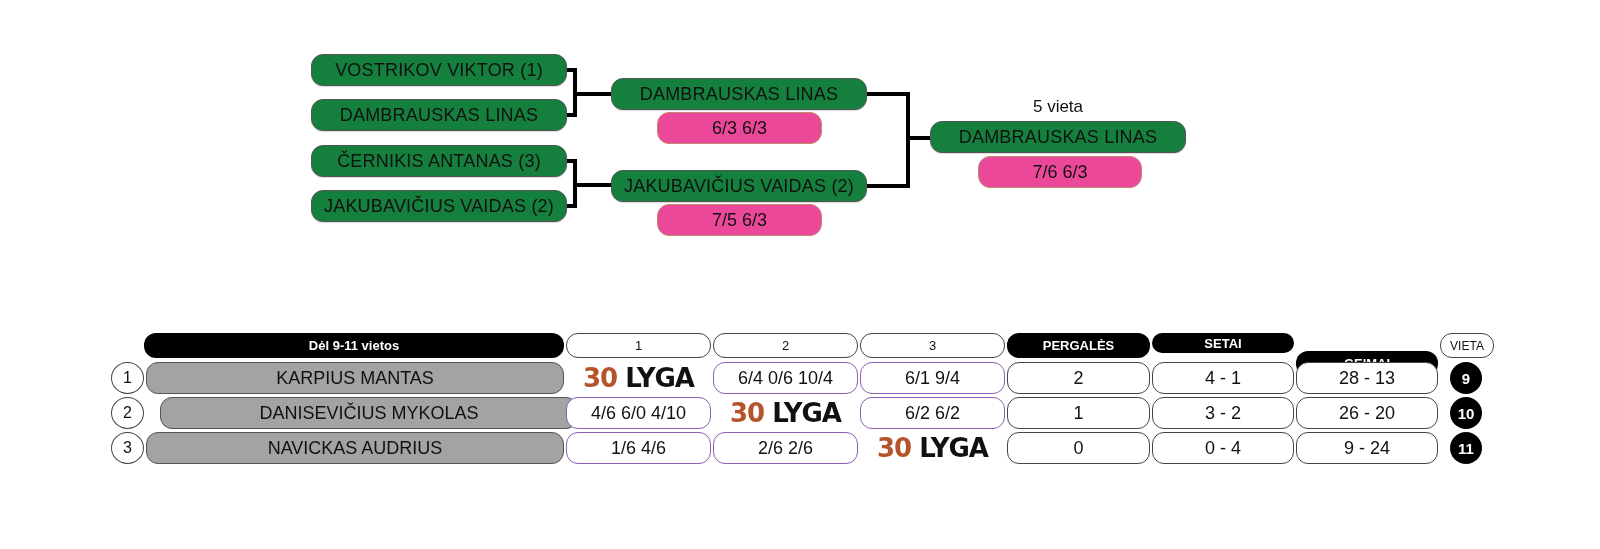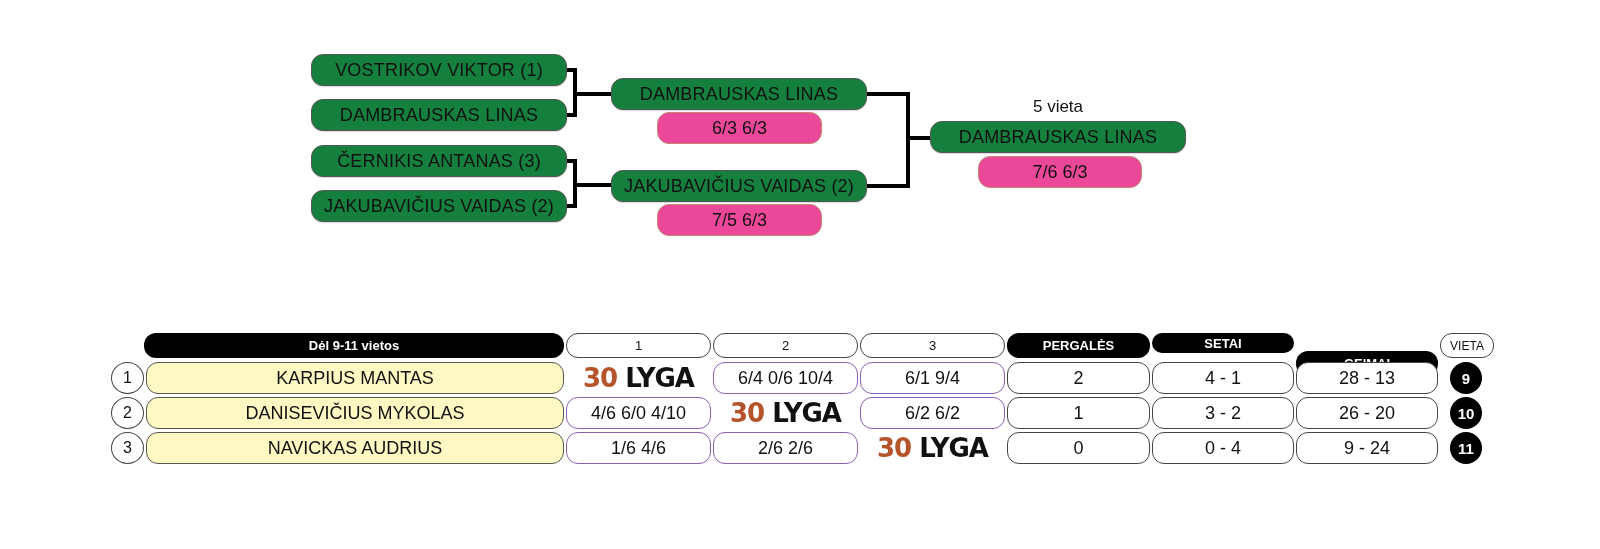--- a/index.html
+++ b/index.html
@@ -16,21 +16,21 @@
   .line { position:absolute; background:#000; }
   .label { font-size:17px; text-align:center; }
 
   
   .hdr-black { background:#000; color:#fff; border-radius:12px; display:flex;
                align-items:center; justify-content:center; font-size:13px; font-weight:600; }
   .hdr-white { background:#fff; color:#111; border:1.2px solid #444; border-radius:12px;
                display:flex; align-items:center; justify-content:center; font-size:13px; font-weight:500; }
   .num-circle { background:#fff; border:1.2px solid #444; border-radius:50%;
                 display:flex; align-items:center; justify-content:center; font-size:16px; }
-  .name-cell { background:#fef9c3; border:1.2px solid #555; border-radius:12px;
+  .name-cell { background:#a3a3a3; border:1.2px solid #555; border-radius:12px;
                display:flex; align-items:center; justify-content:center; font-size:18px; font-weight:500; }
   .res-cell { background:#fff; border:1.2px solid #8c5fb0; border-radius:12px;
               display:flex; align-items:center; justify-content:center; font-size:18px; }
   .stat-cell { background:#fff; border:1.2px solid #444; border-radius:12px;
                display:flex; align-items:center; justify-content:center; font-size:18px; }
   .place-circle { background:#000; color:#fff; border-radius:50%;
                   display:flex; align-items:center; justify-content:center; font-size:15px; font-weight:600; }
   .logo { display:flex; align-items:center; justify-content:center; gap:8px; }
   .logo-num { color:#b5532b; font-weight:900; font-size:26px; letter-spacing:-1px; font-family:"DejaVu Sans", sans-serif; }
   .logo-txt { color:#111; font-weight:900; font-size:26px; letter-spacing:-1px; font-family:"DejaVu Sans", sans-serif; }
@@ -91,21 +91,21 @@
     <div class="abs res-cell" style="left:713px;top:362px;width:145px;height:32px;">6/4 0/6 10/4</div>
     <div class="abs res-cell" style="left:860px;top:362px;width:145px;height:32px;">6/1 9/4</div>
     <div class="abs stat-cell" style="left:1007px;top:362px;width:143px;height:32px;">2</div>
     <div class="abs stat-cell" style="left:1152px;top:362px;width:142px;height:32px;">4 - 1</div>
     <div class="abs stat-cell" style="left:1296px;top:362px;width:142px;height:32px;">28 - 13</div>
     <div class="abs place-circle" style="left:1450px;top:362px;width:32px;height:32px;">9</div>
   </div>
 
   <div>
     <div class="abs num-circle" style="left:111px;top:397px;width:33px;height:32px;">2</div>
-    <div class="abs name-cell" style="left:146px;top:397px;width:418px;height:32px;">DANISEVIČIUS MYKOLAS</div>
+    <div class="abs name-cell" style="left:160px;top:397px;width:418px;height:32px;">DANISEVIČIUS MYKOLAS</div>
     <div class="abs res-cell" style="left:566px;top:397px;width:145px;height:32px;">4/6 6/0 4/10</div>
     <div class="abs logo" style="left:713px;top:397px;width:145px;height:32px;">
       <span class="logo-num">30</span>
       <span class="logo-txt">LYGA</span>
     </div>
     <div class="abs res-cell" style="left:860px;top:397px;width:145px;height:32px;">6/2 6/2</div>
     <div class="abs stat-cell" style="left:1007px;top:397px;width:143px;height:32px;">1</div>
     <div class="abs stat-cell" style="left:1152px;top:397px;width:142px;height:32px;">3 - 2</div>
     <div class="abs stat-cell" style="left:1296px;top:397px;width:142px;height:32px;">26 - 20</div>
     <div class="abs place-circle" style="left:1450px;top:397px;width:32px;height:32px;">10</div>

